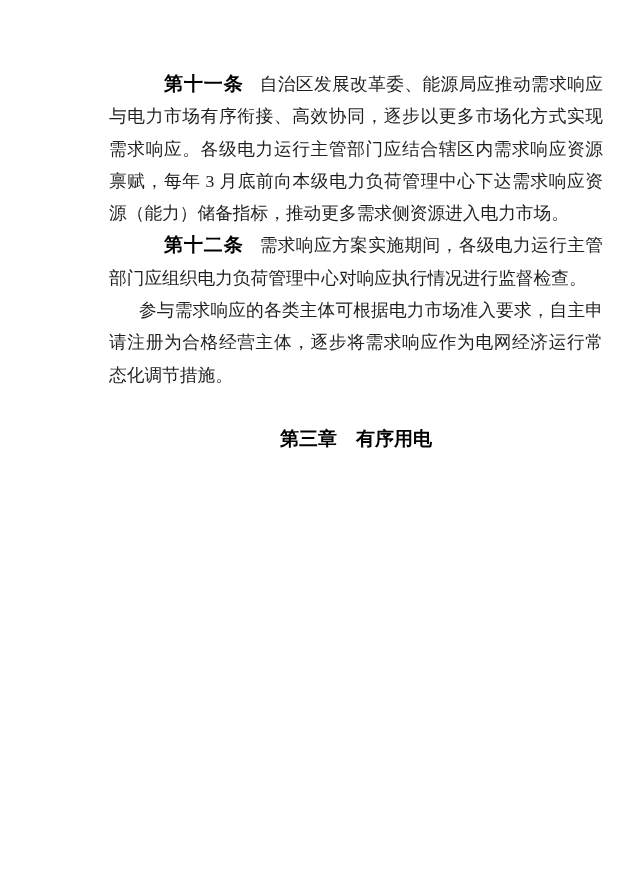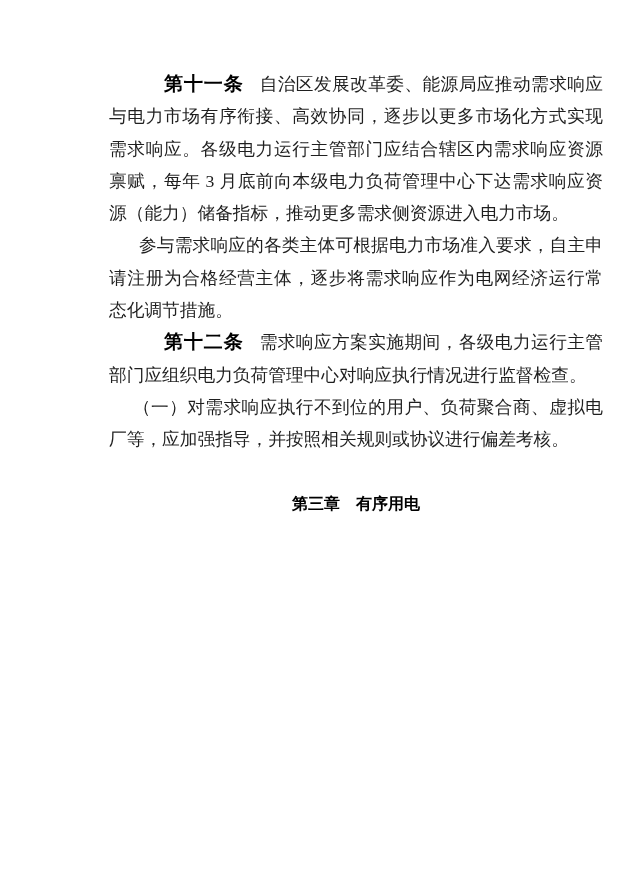--- a/index.html
+++ b/index.html
@@ -41,38 +41,37 @@
     letter-spacing: 0.5px;
     margin-right: 16px;
   }
   .chapter-heading {
     margin: 32px 0;
     padding: 0;
     text-align: center;
     text-indent: 0;
     font-family: "Liberation Sans", "DejaVu Sans", sans-serif;
     font-weight: 700;
-    font-size: 16px;
+    font-size: 19px;
     color: #000000;
     line-height: 32.3px;
   }
 </style>
 </head>
 <body>
 
 <div class="page">
   <div class="text-block">
 
     <p class="para article"><strong class="article-label">第十一条</strong><span>自治区发展改革委、能源局应推动需求响应与电力市场有序衔接、高效协同，逐步以更多市场化方式实现需求响应。各级电力运行主管部门应结合辖区内需求响应资源禀赋，每年 3 月底前向本级电力负荷管理中心下达需求响应资源（能力）储备指标，推动更多需求侧资源进入电力市场。</span></p>
 
 
+    <p class="para article"><strong class="article-label">第十二条</strong><span>需求响应方案实施期间，各级电力运行主管部门应组织电力负荷管理中心对响应执行情况进行监督检查。</span></p>
+
     <p class="para plain">参与需求响应的各类主体可根据电力市场准入要求，自主申请注册为合格经营主体，逐步将需求响应作为电网经济运行常态化调节措施。</p>
 
-    <p class="para article"><strong class="article-label">第十二条</strong><span>需求响应方案实施期间，各级电力运行主管部门应组织电力负荷管理中心对响应执行情况进行监督检查。</span></p>
-
-    <p class="para item">（一）对需求响应执行不到位的用户、负荷聚合商、虚拟电厂等，应加强指导，并按照相关规则或协议进行偏差考核。</p>
 
 
     <h2 class="chapter-heading">第三章　有序用电</h2>
 
 
   </div>
 </div>
 
 </body></html>

